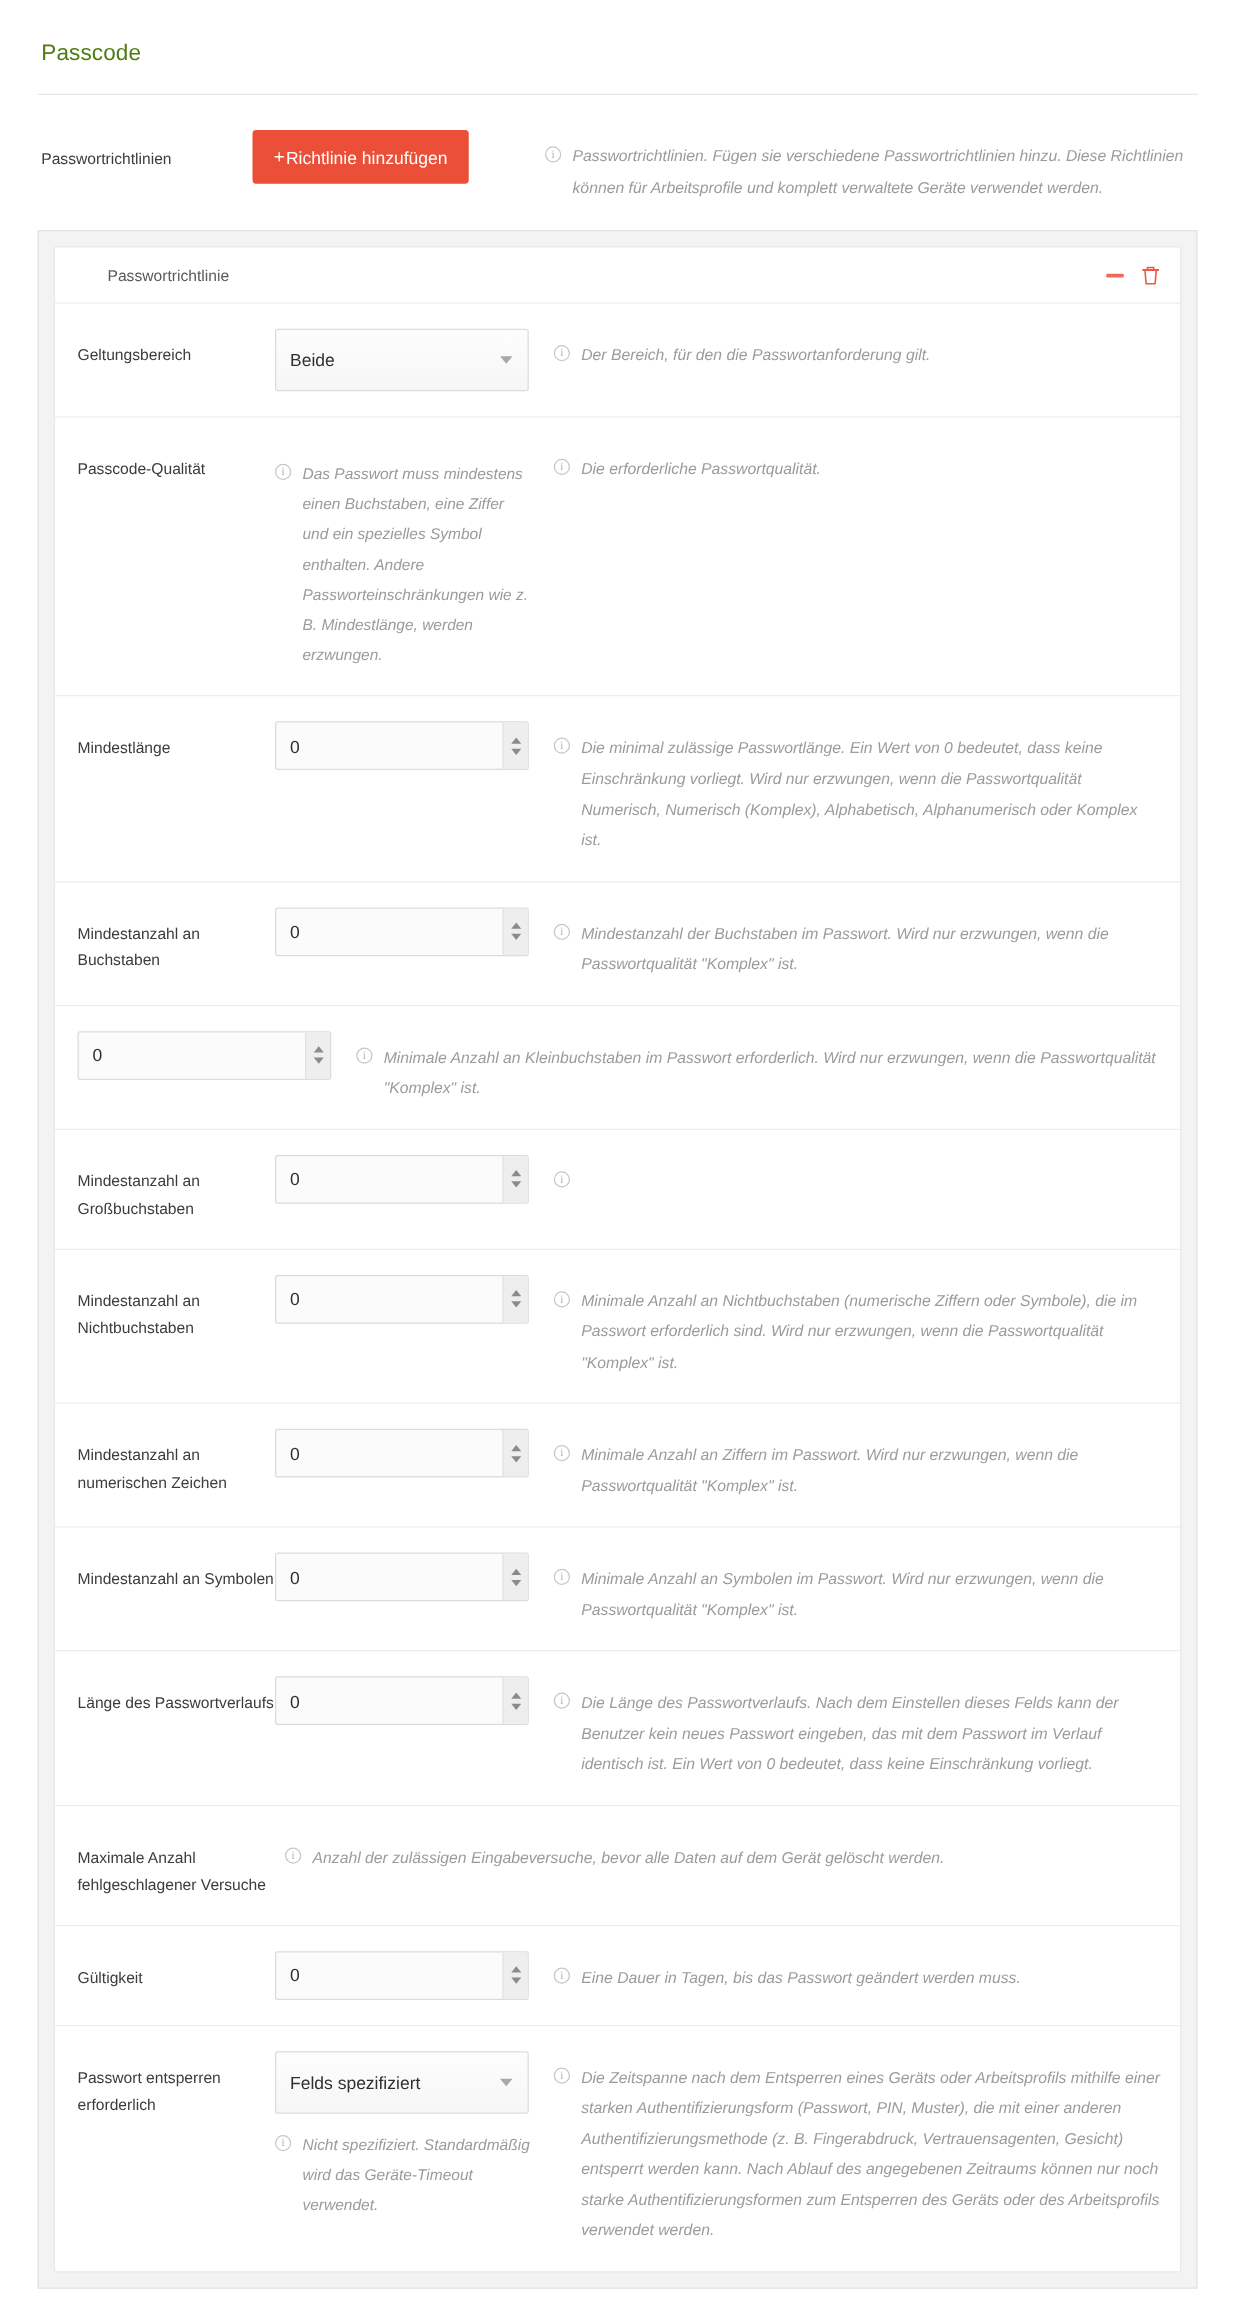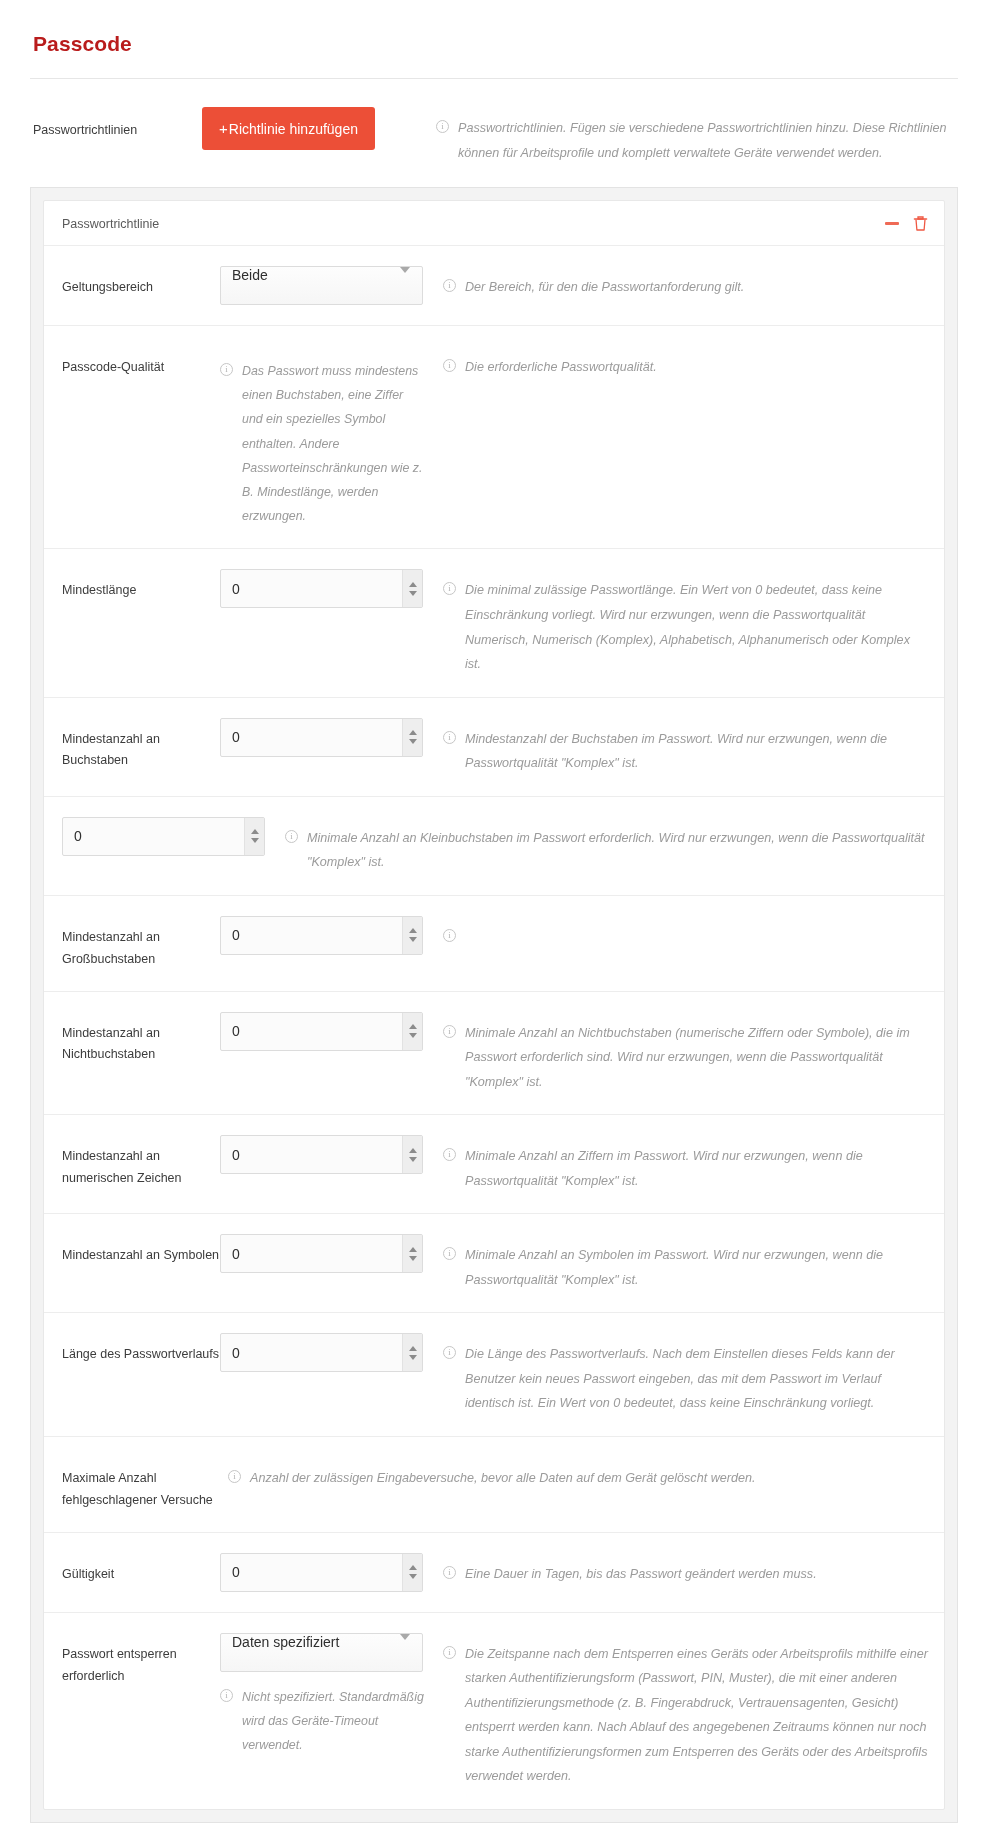--- a/index.html
+++ b/index.html
@@ -17,23 +17,23 @@
     -webkit-font-smoothing: antialiased;
   }
 
   .page {
     width: 988px;
     padding: 28px 30px 0 30px;
   }
 
   
   .page-title {
-    font-size: 21px;
-    font-weight: 700;
-    color: #b91c1c;
+    font-size: 18px;
+    font-weight: 400;
+    color: #4d7c0f;
     letter-spacing: .1px;
     margin: 4px 0 22px 3px;
   }
   .title-rule {
     height: 1px;
     background: #e6e6e6;
     margin: 0 0 0 0;
   }
 
   
@@ -127,20 +127,21 @@
   .card-head {
     display: flex;
     align-items: center;
     padding: 14px 16px 13px 18px;
     border-bottom: 1px solid #ededed;
   }
   .card-head-title {
     font-size: 12.5px;
     color: #5a5a5a;
     flex: 1;
+    margin-left: 24px;
   }
   .card-head-actions {
     display: flex;
     align-items: center;
     gap: 14px;
   }
   .icon-btn {
     cursor: pointer;
     display: inline-flex;
     align-items: center;
@@ -185,25 +186,26 @@
   .row-help {
     flex: 1;
     padding-left: 8px;
     padding-top: 9px;
   }
 
   
   .select {
     position: relative;
     width: 203px;
-    height: 39px;
+    height: 50px;
     background: linear-gradient(#fdfdfd, #f6f6f6);
     border: 1px solid #dcdcdc;
     border-radius: 2px;
     display: flex;
+    align-items: center;
     cursor: pointer;
   }
   .select-value {
     font-size: 14px;
     color: #2f2f2f;
     padding-left: 11px;
     flex: 1;
     overflow: hidden;
     white-space: nowrap;
   }
@@ -469,21 +471,21 @@
               </div>
             </div>
             <div class="row-help">
               <div class="help"><span class="info-icon">i</span><span>Eine Dauer in Tagen, bis das Passwort geändert werden muss.</span></div>
             </div>
           </div>
           <div class="row">
             <div class="row-label">Passwort entsperren erforderlich</div>
             <div class="row-control">
               <div class="select">
-                <span class="select-value">Daten spezifiziert</span>
+                <span class="select-value">Felds spezifiziert</span>
                 <span class="caret"></span>
               </div>
               <div class="help small sub-help"><span class="info-icon">i</span><span>Nicht spezifiziert. Standardmäßig wird das Geräte-Timeout verwendet.</span></div>
             </div>
             <div class="row-help">
               <div class="help"><span class="info-icon">i</span><span>Die Zeitspanne nach dem Entsperren eines Geräts oder Arbeitsprofils mithilfe einer starken Authentifizierungsform (Passwort, PIN, Muster), die mit einer anderen Authentifizierungsmethode (z. B. Fingerabdruck, Vertrauensagenten, Gesicht) entsperrt werden kann. Nach Ablauf des angegebenen Zeitraums können nur noch starke Authentifizierungsformen zum Entsperren des Geräts oder des Arbeitsprofils verwendet werden.</span></div>
             </div>
           </div>
         </div>
 

